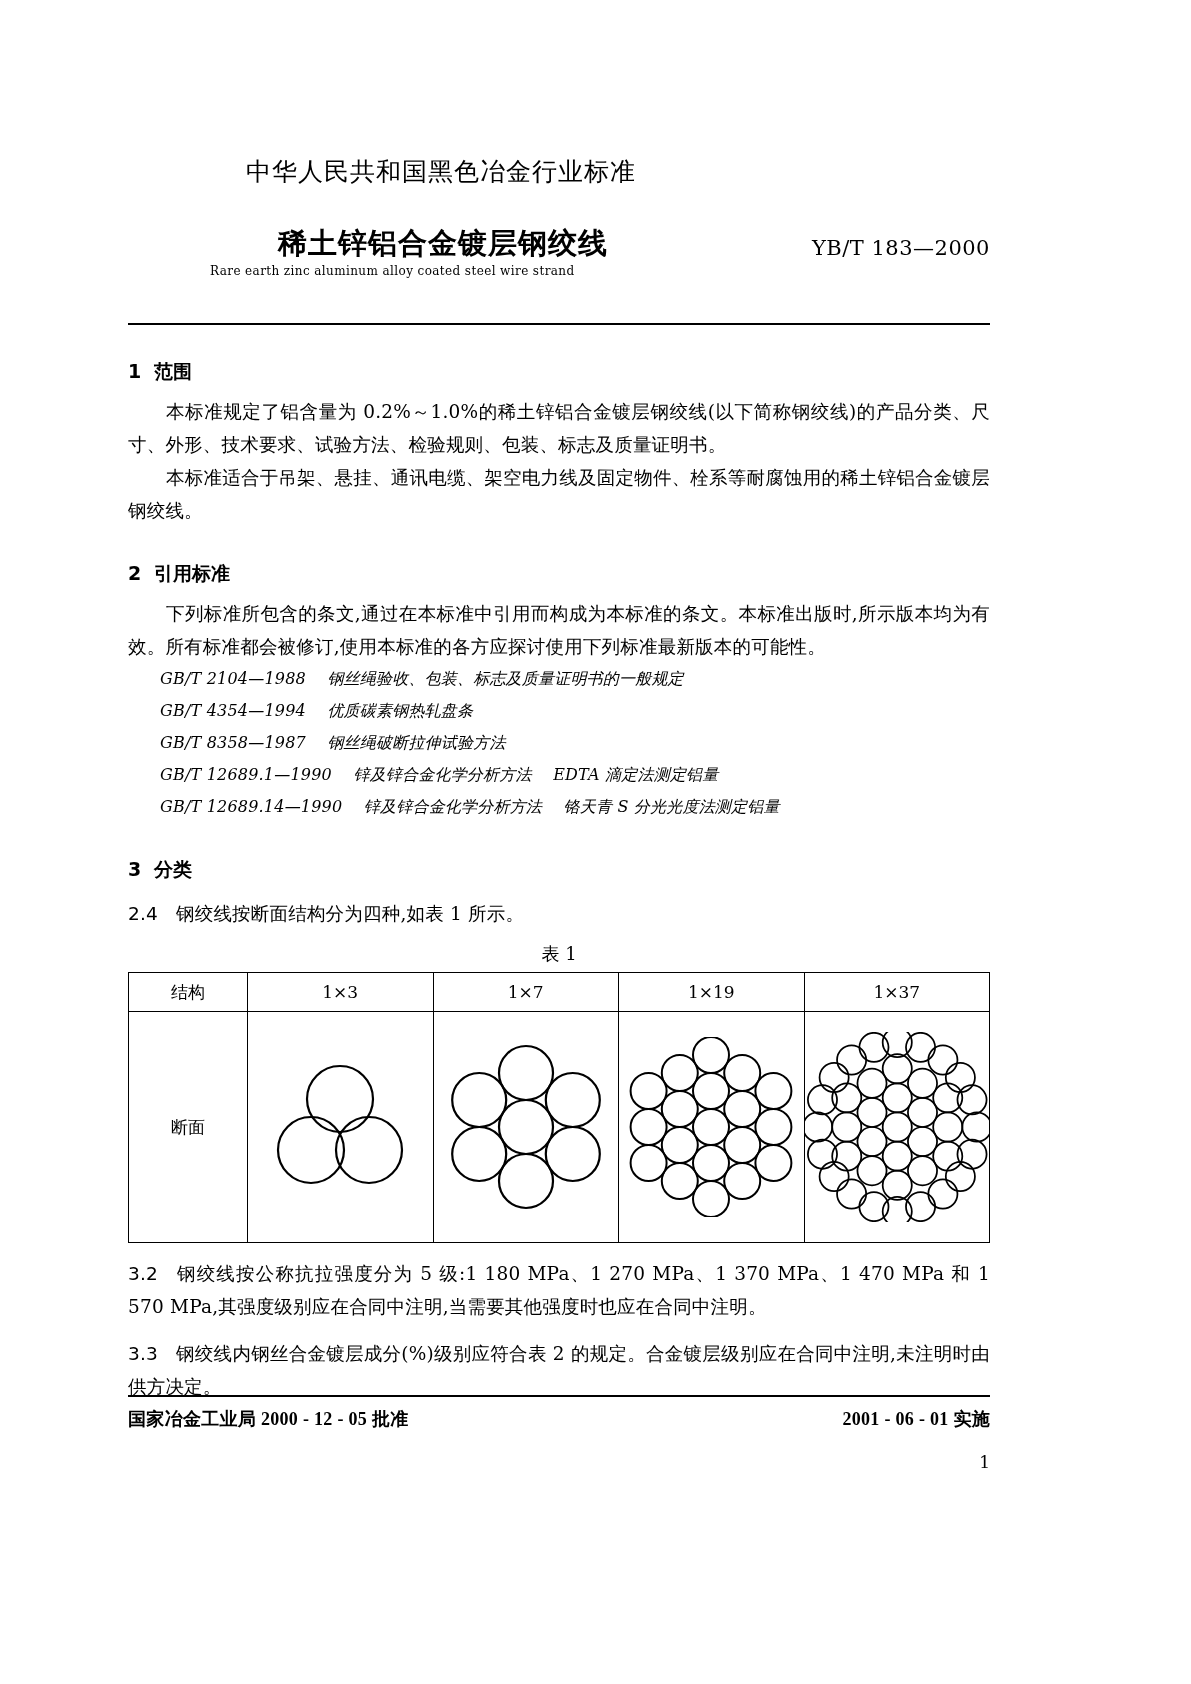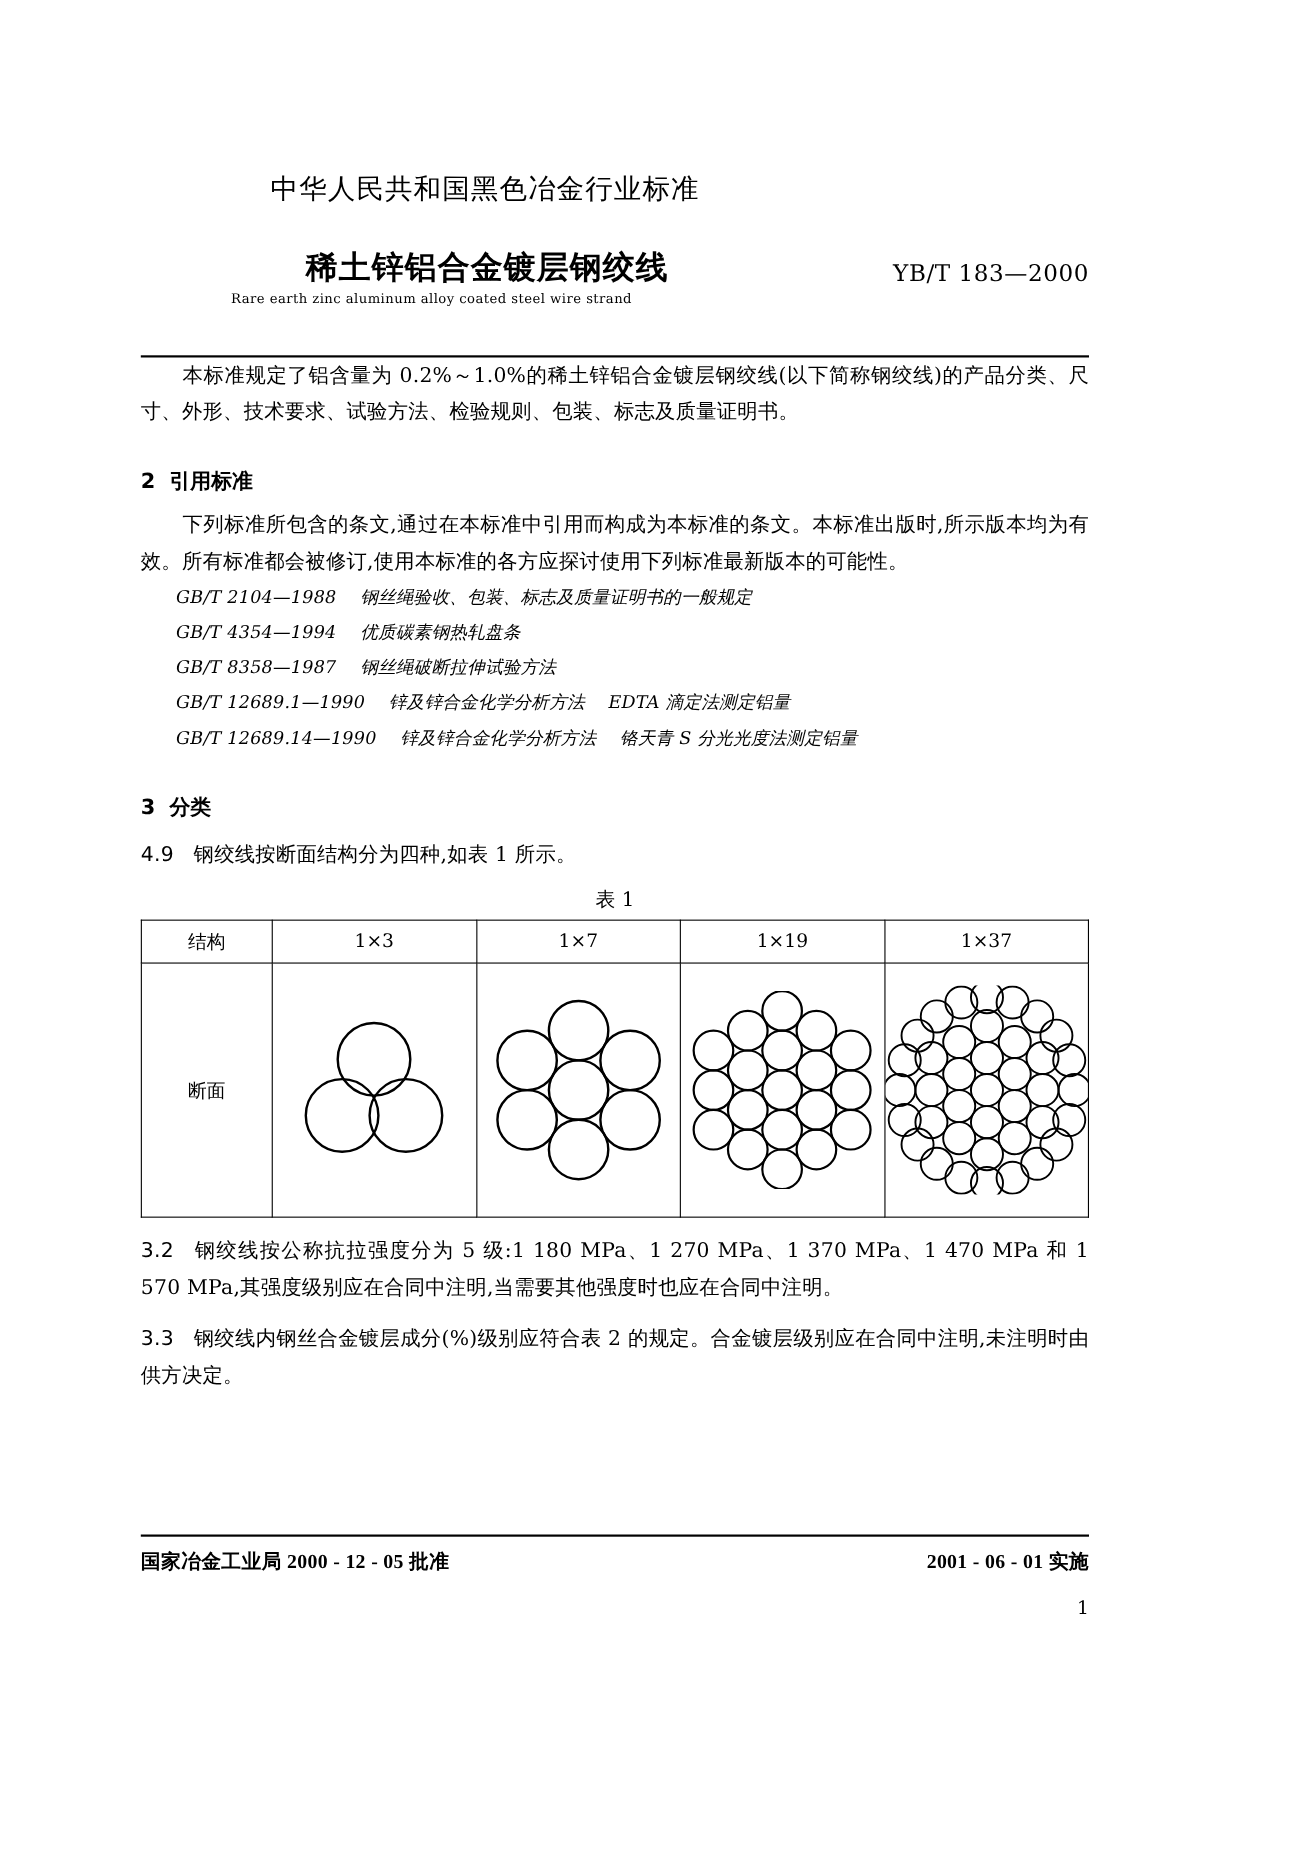--- a/index.html
+++ b/index.html
@@ -177,38 +177,42 @@
 
     <div class="title-row">
       <div class="title-cn">稀土锌铝合金镀层钢绞线</div>
       <div class="std-code">YB/T 183—2000</div>
     </div>
 
     <div class="title-en">Rare earth zinc aluminum alloy coated steel wire strand</div>
 
     <hr class="rule">
 
+    <div class="sec-head">
+      <span class="num">1</span><span>范围</span>
+    </div>
     <p class="para">本标准规定了铝含量为 0.2%～1.0%的稀土锌铝合金镀层钢绞线(以下简称钢绞线)的产品分类、尺寸、外形、技术要求、试验方法、检验规则、包装、标志及质量证明书。</p>
+    <p class="para">本标准适合于吊架、悬挂、通讯电缆、架空电力线及固定物件、栓系等耐腐蚀用的稀土锌铝合金镀层钢绞线。</p>
 
     <div class="sec-head">
       <span class="num">2</span><span>引用标准</span>
     </div>
     <p class="para">下列标准所包含的条文,通过在本标准中引用而构成为本标准的条文。本标准出版时,所示版本均为有效。所有标准都会被修订,使用本标准的各方应探讨使用下列标准最新版本的可能性。</p>
     <div class="ref-line">GB/T 2104—1988　 钢丝绳验收、包装、标志及质量证明书的一般规定</div>
     <div class="ref-line">GB/T 4354—1994　 优质碳素钢热轧盘条</div>
     <div class="ref-line">GB/T 8358—1987　 钢丝绳破断拉伸试验方法</div>
     <div class="ref-line">GB/T 12689.1—1990　 锌及锌合金化学分析方法　 EDTA 滴定法测定铝量</div>
     <div class="ref-line">GB/T 12689.14—1990　 锌及锌合金化学分析方法　 铬天青 S 分光光度法测定铝量</div>
 
     <div class="sec-head">
       <span class="num">3</span><span>分类</span>
     </div>
 
     <div class="clause">
-      <span class="cnum">4.9</span><span class="ctext">钢绞线按断面结构分为四种,如表 1 所示。</span>
+      <span class="cnum">2.4</span><span class="ctext">钢绞线按断面结构分为四种,如表 1 所示。</span>
     </div>
 
     <div class="table-caption">表 1</div>
     <table class="tbl">
       <tbody>
           <tr class="head">
         <td class="label-col">结构</td>
         <td>1×3</td>
         <td>1×7</td>
         <td>1×19</td>

